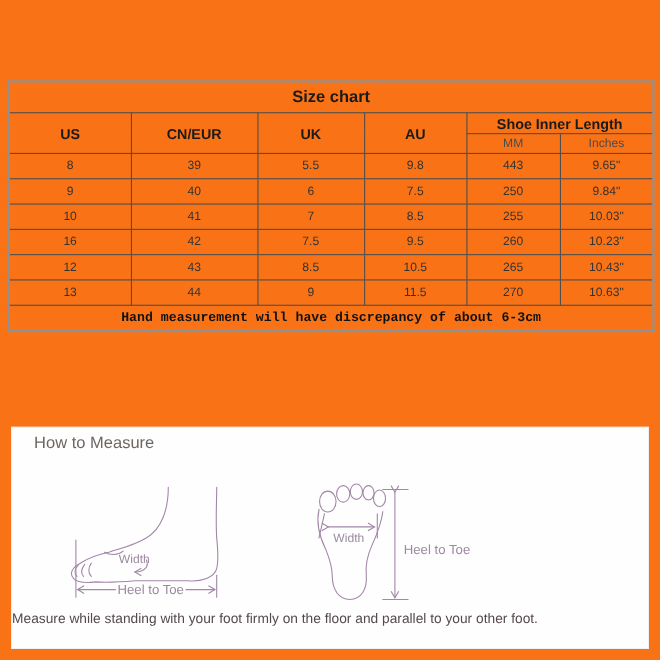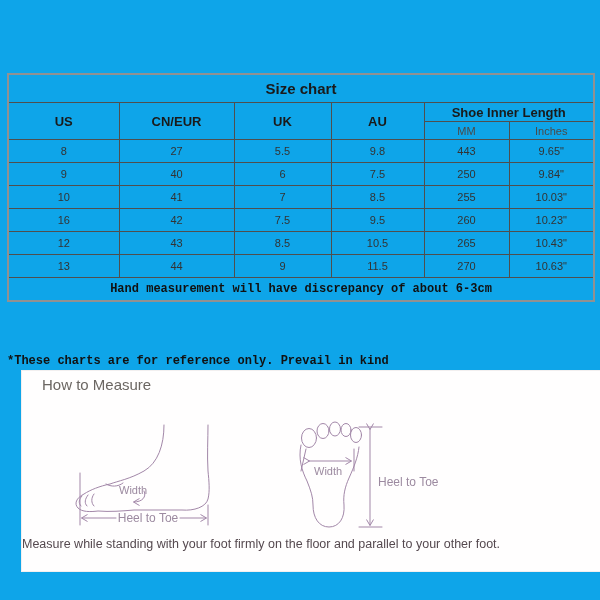--- a/index.html
+++ b/index.html
@@ -1,16 +1,16 @@
 <!DOCTYPE html>
 <html><head>
 <meta charset="utf-8">
 <style>
   html,body{margin:0;padding:0;background:#fff;}
-  #page{position:relative;width:600px;height:600px;background:#0ea5e9;overflow:hidden;
+  #page{position:relative;width:600px;height:600px;background:#f97316;overflow:hidden;
         font-family:"Liberation Sans",sans-serif;color:#333;}
 
   
   table.size-chart{position:absolute;left:7px;top:73px;width:586px;
     border-collapse:collapse;table-layout:fixed;
     border:2px solid #919191;}
   table.size-chart td,table.size-chart th{
     border:1px solid #4f4f4f;text-align:center;vertical-align:middle;
     padding:0;font-weight:normal;overflow:hidden;}
   tr.title-row td{height:27px;font-size:15px;font-weight:bold;color:#1a1a1a;}
@@ -19,22 +19,22 @@
   tr.data-row td{height:22px;font-size:11px;color:#333;}
   tr.note-row td{height:22px;font-family:"Liberation Mono",monospace;
     font-weight:bold;font-size:12px;color:#111;}
 
   
   .disclaimer{position:absolute;left:7px;top:354px;
     font-family:"Liberation Mono",monospace;font-weight:bold;
     font-size:12px;color:#111;white-space:nowrap;}
 
   
-  .measure-panel{position:absolute;left:10px;top:370px;width:578px;height:200px;
-    background:#fffefe;border:1px solid #f2efef;margin-left:11px;}
+  .measure-panel{position:absolute;left:10px;top:388px;width:578px;height:200px;
+    background:#fffefe;border:1px solid #f2efef;}
   .measure-title{position:absolute;left:20px;top:5px;font-size:15px;color:#6b6662;}
   .measure-subtitle{position:absolute;left:20px;top:27px;font-size:12px;color:#8b8784;}
   .measure-footer{position:absolute;left:0;right:0;top:166px;text-align:left;
     font-size:12.5px;color:#55494f;}
   .diagram-svg{position:absolute;left:0;top:44px;}
   .diag-stroke{fill:none;stroke:#a287a8;stroke-width:1;stroke-linecap:round;stroke-linejoin:round;}
   .diag-text{fill:#9c8aa0;font-family:"Liberation Sans",sans-serif;}
 </style>
 </head>
 <body>
@@ -61,21 +61,21 @@
         <th rowspan="2">AU</th>
         <th colspan="2">Shoe Inner Length</th>
       </tr>
       <tr class="subhead-row">
         <th>MM</th>
         <th>Inches</th>
       </tr>
 
       <tr class="data-row">
         <td>8</td>
-        <td>27</td>
+        <td>39</td>
         <td>5.5</td>
         <td>9.8</td>
         <td>443</td>
         <td>9.65"</td>
       </tr>
       <tr class="data-row">
         <td>9</td>
         <td>40</td>
         <td>6</td>
         <td>7.5</td>
@@ -114,21 +114,20 @@
         <td>270</td>
         <td>10.63"</td>
       </tr>
 
       <tr class="note-row">
         <td colspan="6">Hand measurement will have discrepancy of about 6-3cm</td>
       </tr>
     </tbody>
   </table>
 
-  <div class="disclaimer">*These charts are for reference only. Prevail in kind</div>
 
   <div class="measure-panel">
     <div class="measure-title">How to Measure</div>
 
     <svg class="diagram-svg" width="578" height="120" viewBox="0 0 578 120">
       <defs>
         <marker id="ah" markerWidth="9" markerHeight="9" refX="6.5" refY="4.5" orient="auto">
           <path d="M1,1 L7,4.5 L1,8" fill="none" stroke="#a287a8" stroke-width="1"></path>
         </marker>
       </defs>

